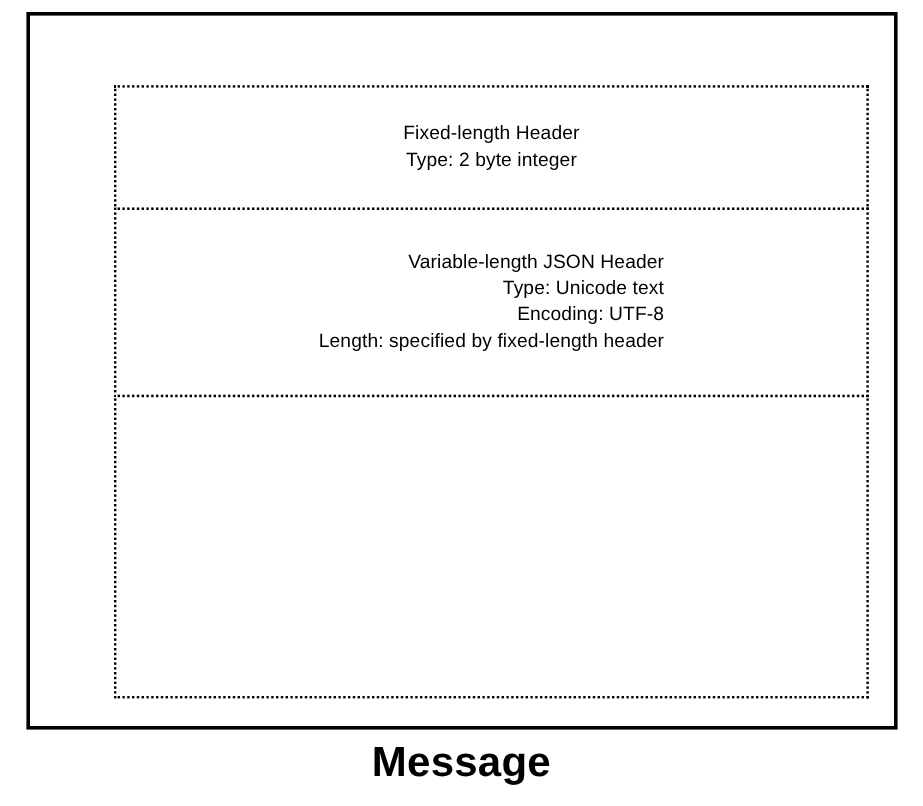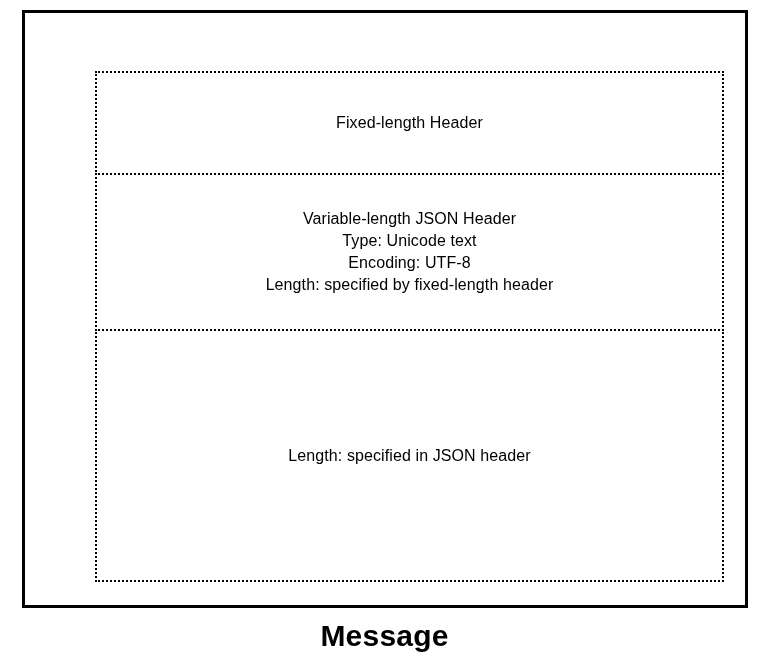--- a/index.html
+++ b/index.html
@@ -52,20 +52,21 @@
     background: #ffffff;
     display: flex;
     flex-direction: column;
     align-items: center;
     justify-content: center;
     text-align: center;
   }
 
   .section + .section {
     margin-top: -2px;
+    text-align: right;
   }
 
   #section-fixed-header  { height: 104px; }
   #section-json-header   { height: 158px; }
   #section-content       { height: 253px; }
 
   .section-lines {
     display: block;
   }
 
@@ -77,53 +78,53 @@
     letter-spacing: 0.1px;
   }
 
   
   #caption {
     position: absolute;
     left: 0;
     top: 614px;
     width: 769px;
     text-align: center;
-    font-size: 30px;
+    font-size: 35px;
     font-weight: bold;
     line-height: 44px;
     letter-spacing: 0.2px;
   }
 </style>
 </head>
 <body>
 
 <div id="figure">
 
   <div id="message-frame">
 
     <div id="sections">
 
       <div class="section" id="section-fixed-header">
         <div class="section-lines">
           <span class="section-line">Fixed-length Header</span>
+          <span class="section-line">Type: 2 byte integer</span>
         </div>
       </div>
 
       <div class="section" id="section-json-header">
         <div class="section-lines">
           <span class="section-line">Variable-length JSON Header</span>
           <span class="section-line">Type: Unicode text</span>
           <span class="section-line">Encoding: UTF-8</span>
           <span class="section-line">Length: specified by fixed-length header</span>
         </div>
       </div>
 
       <div class="section" id="section-content">
         <div class="section-lines">
-          <span class="section-line">Length: specified in JSON header</span>
         </div>
       </div>
 
     </div>
   </div>
 
   <div id="caption">Message</div>
 
 </div>
 

